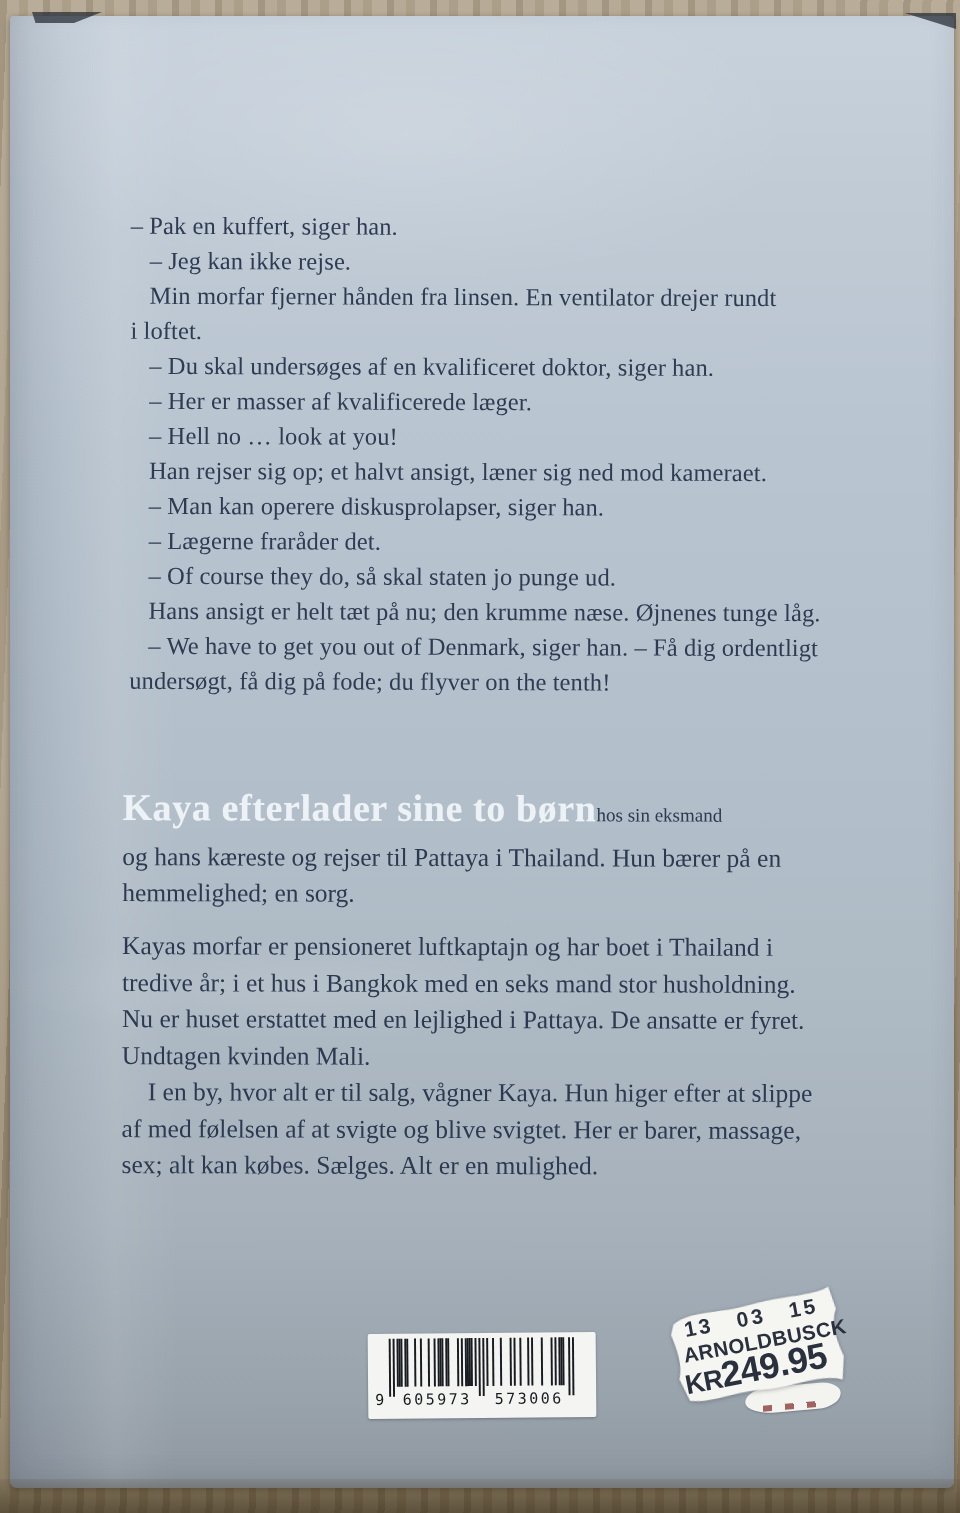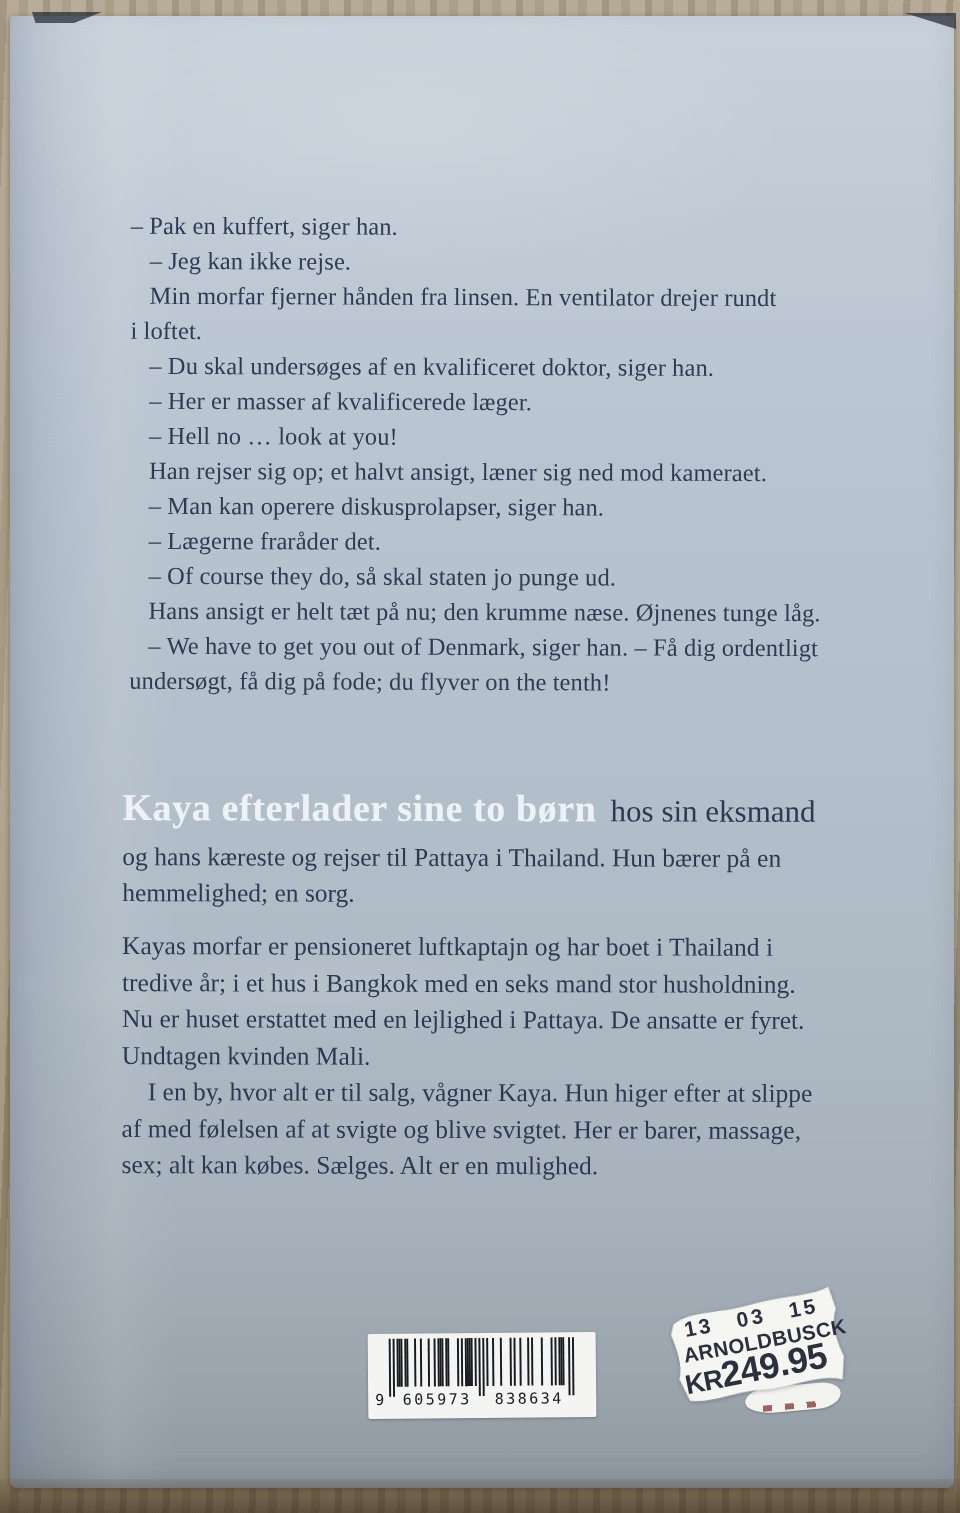--- a/index.html
+++ b/index.html
@@ -36,21 +36,21 @@
   .excerpt{position:absolute;left:120px;top:193px;color:#2f3b52;
     font-size:24.5px;line-height:35px;letter-spacing:.1px;transform:rotate(.2deg);}
   .excerpt .line{white-space:nowrap;}
   .excerpt .ind{padding-left:19px;}
 
   
   .blurb{position:absolute;left:112px;top:770px;color:#2d3950;transform:rotate(.15deg);}
   .headline-row{white-space:nowrap;height:54px;}
   .headline{font-size:38px;font-weight:600;color:#edf2f7;letter-spacing:.6px;
     text-shadow:0 0 1px rgba(255,255,255,.35);}
-  .headline-cont{font-size:31px;margin-left:14px;color:#2d3950;}
+  .headline-cont{font-size:19px;color:#2d3950;}
   .bline{white-space:nowrap;font-size:25.5px;line-height:36px;}
   .para2{margin-top:17px;}
   .para2 .bline{line-height:36.5px;}
   .para2 .ind{padding-left:26px;}
 
   
   .barcode-label{position:absolute;left:358px;top:1317px;width:228px;height:85px;
     background:#f4f5f2;border-radius:2px;transform:rotate(-.5deg);
     box-shadow:0 1px 3px rgba(30,35,45,.35);}
   .barcode-label svg{position:absolute;left:0;top:3px;}
@@ -163,21 +163,21 @@
           <rect x="186.75" y="2" width="1.95" height="48" fill="#181b20"></rect>
           <rect x="190.65" y="2" width="1.95" height="48" fill="#181b20"></rect>
           <rect x="192.60" y="2" width="1.95" height="48" fill="#181b20"></rect>
           <rect x="194.55" y="2" width="1.95" height="48" fill="#181b20"></rect>
           <rect x="200.40" y="2" width="1.95" height="58" fill="#181b20"></rect>
           <rect x="204.30" y="2" width="1.95" height="58" fill="#181b20"></rect>
         </svg>
       <div class="bdigits">
         <span class="bd-first">9</span>
         <span class="bd-g1">605973</span>
-        <span class="bd-g2">838634</span>
+        <span class="bd-g2">573006</span>
       </div>
     </div>
 
     <div class="sticker-partial">
       <div class="red-marks"></div>
     </div>
 
     <div class="sticker">
       <svg class="shape" width="172" height="104" viewBox="0 0 172 104">
         <path d="M6,17 C24,6 50,14 86,10 C122,6 148,12 165,5

